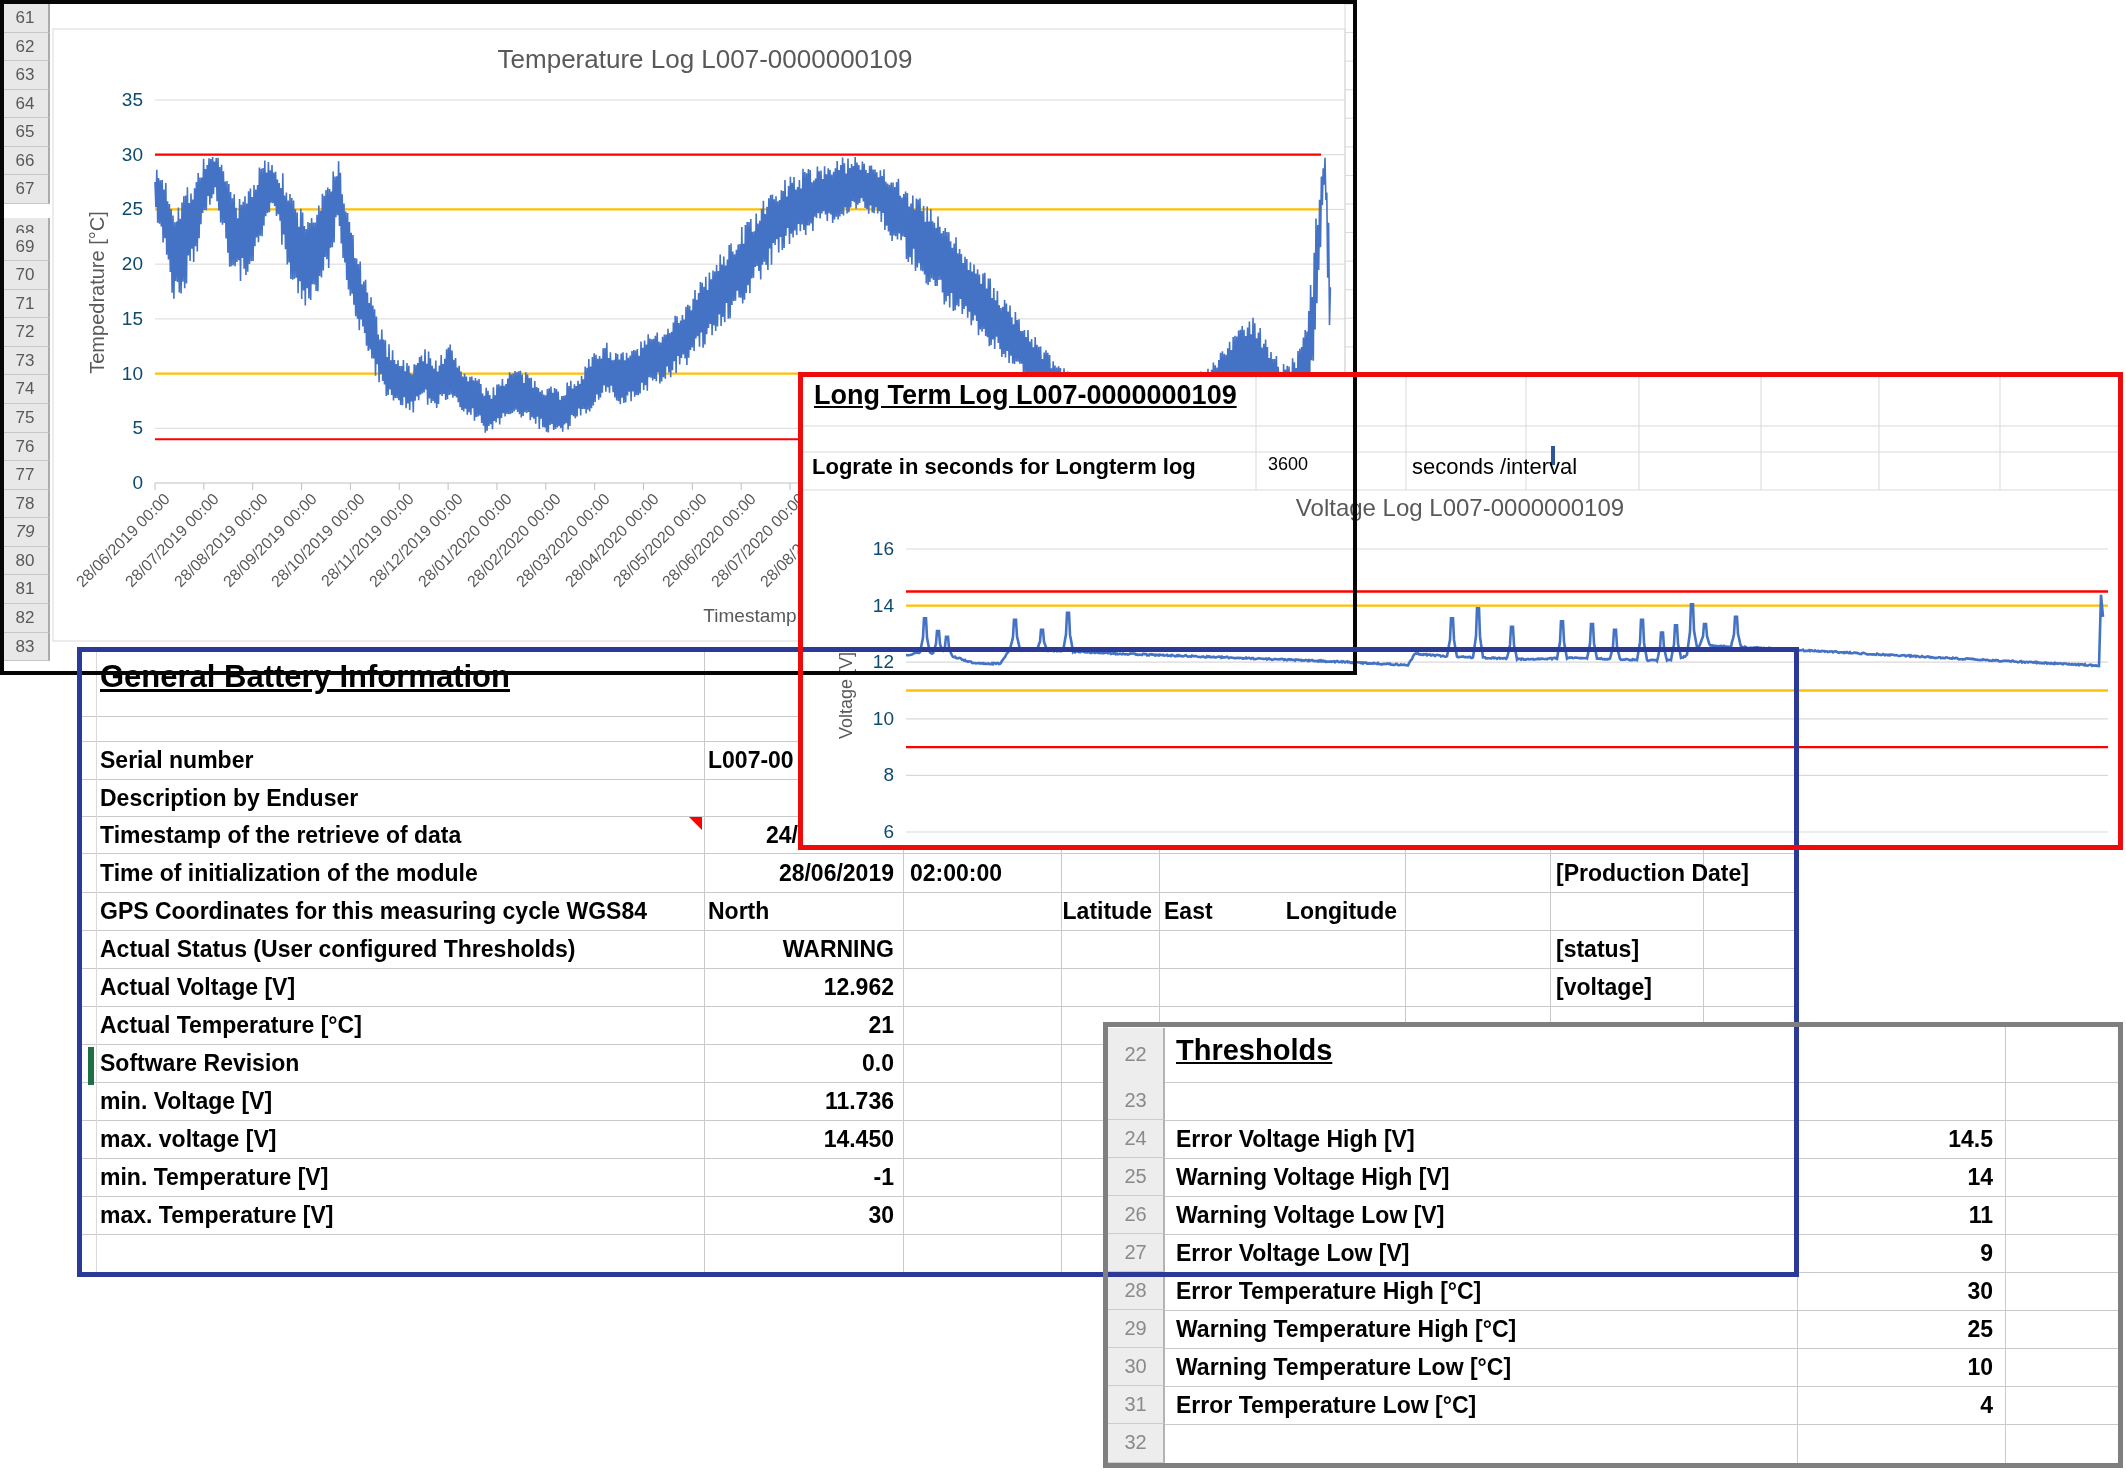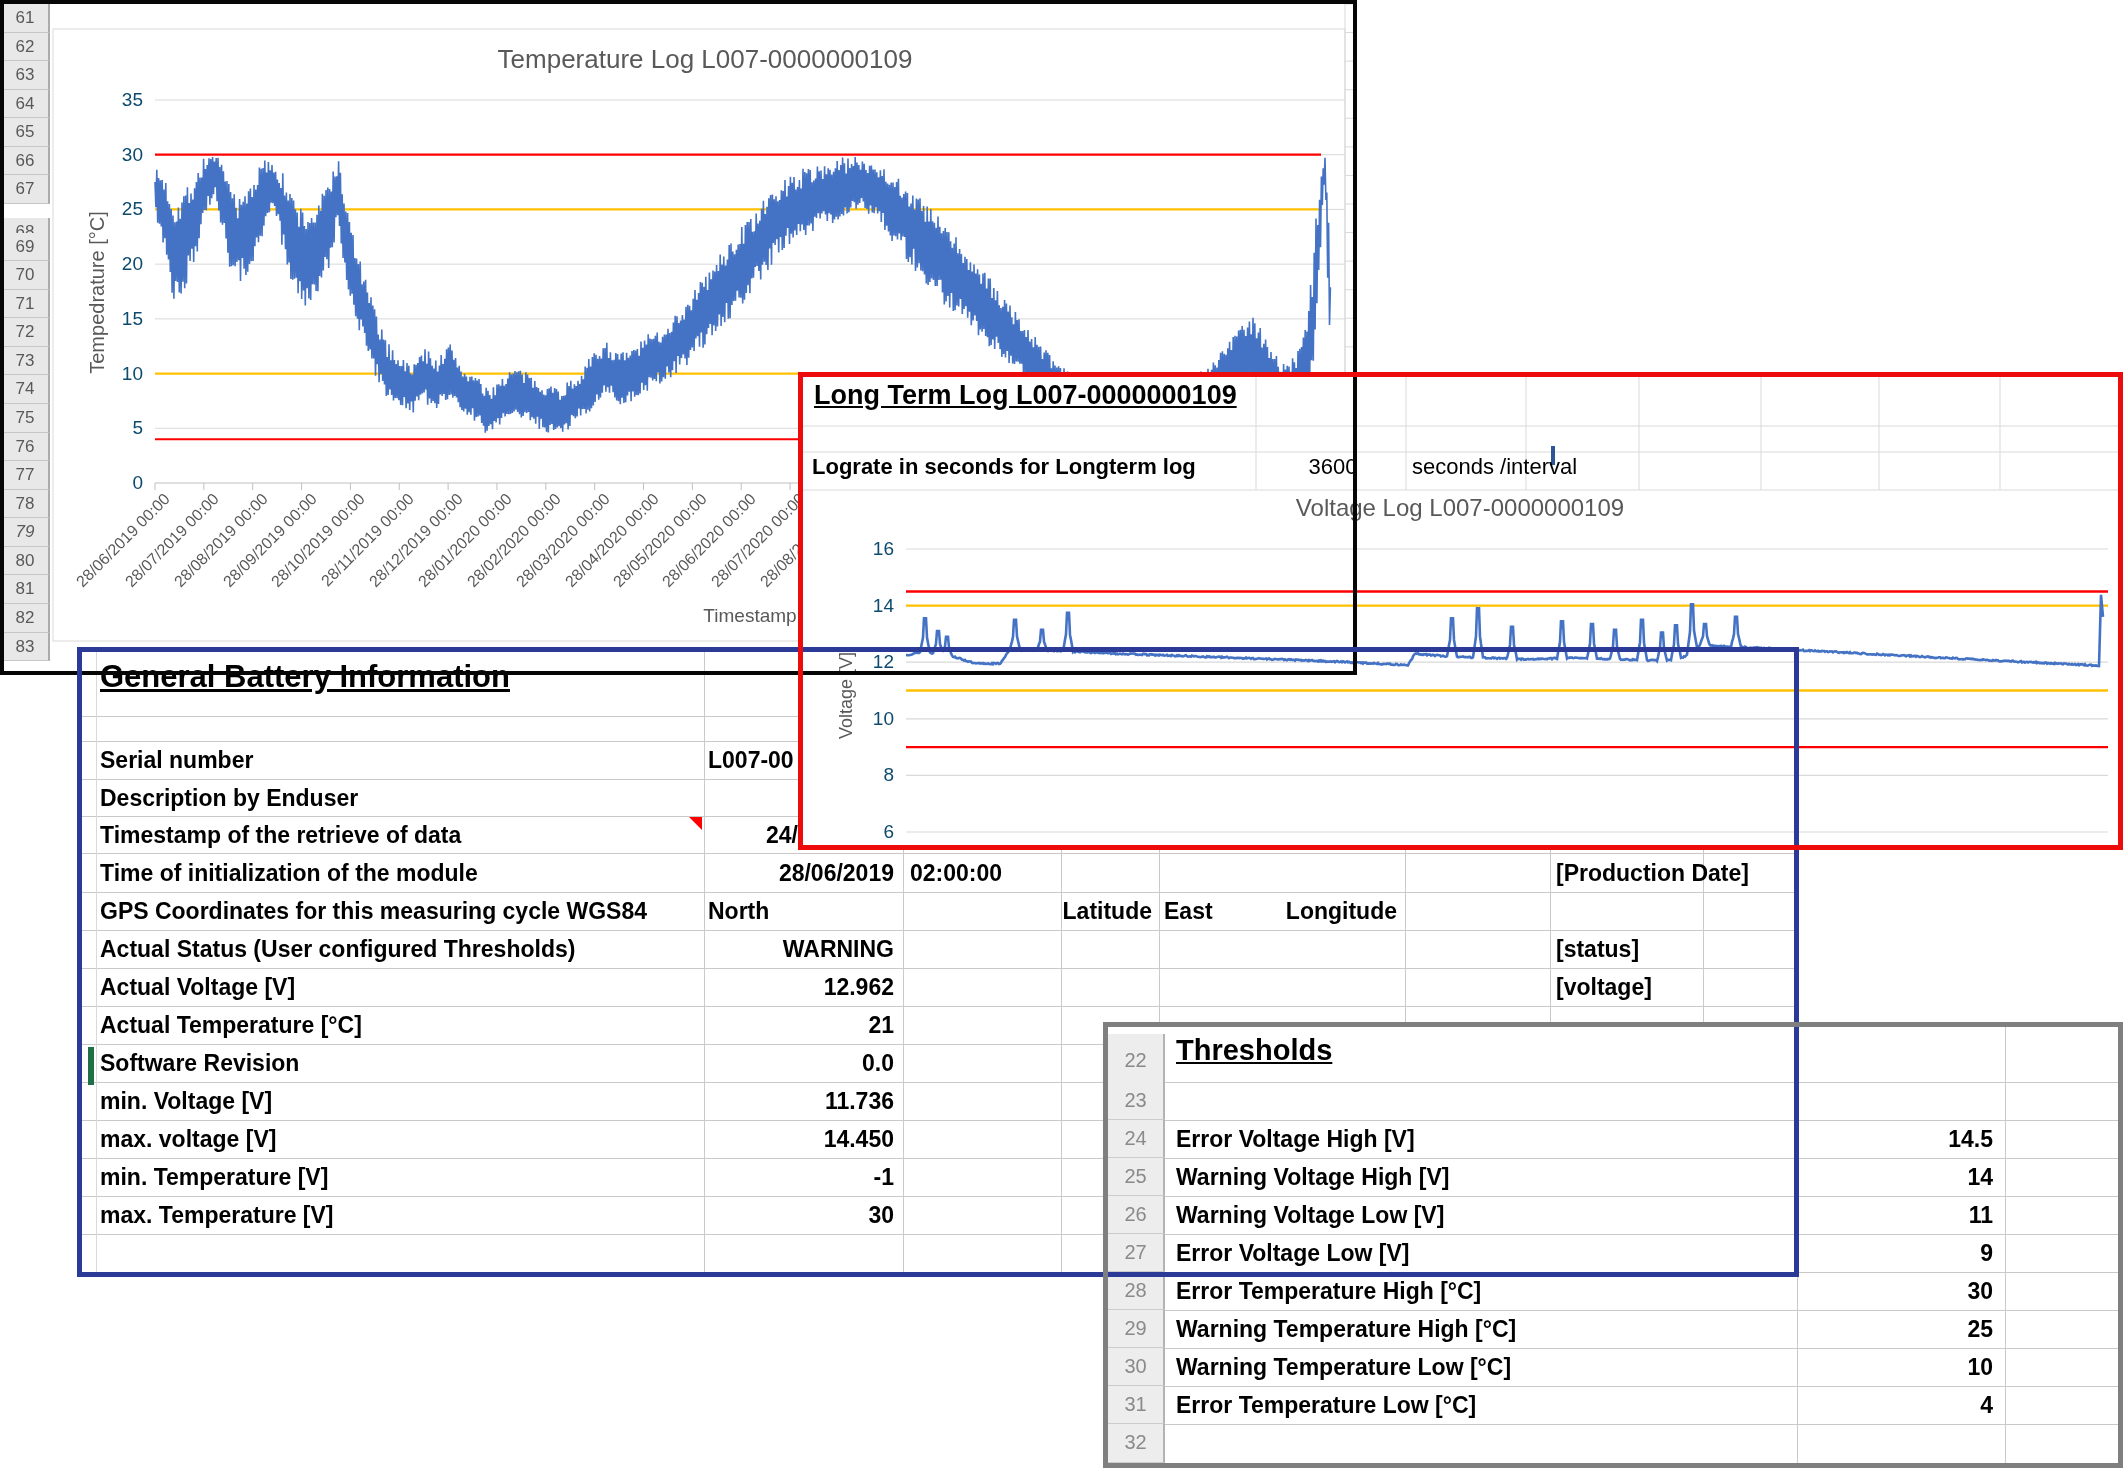--- a/index.html
+++ b/index.html
@@ -21,21 +21,21 @@
   #temp-xtitle{left:650px;top:605px;width:200px;text-align:center;font-size:19px;color:#595959;position:absolute;}
   .vtext{position:absolute;width:250px;text-align:center;color:#595959;transform:rotate(-90deg);transform-origin:center center;white-space:nowrap;}
   #temp-ytitle{left:-28px;top:281px;font-size:20px;}
   #volt-ytitle{left:-77px;top:313px;font-size:18px;}
   #volt-title{left:462px;top:122px;width:400px;text-align:center;font-size:24px;}
   .sheet-head{position:absolute;font-weight:bold;color:#000;text-decoration:underline;white-space:nowrap;}
   #battery-title{left:23px;top:12px;font-size:31px;}
   #lt-title{left:16px;top:8px;font-size:27px;}
   #thr-title{left:73px;top:12px;font-size:29px;}
   #lograte-label{position:absolute;left:14px;top:82px;font-size:22px;font-weight:bold;color:#000;white-space:nowrap;}
-  #lograte-value{position:absolute;left:470px;top:82px;width:130px;text-align:center;font-size:22px;color:#000;}
+  #lograte-value{position:absolute;left:470px;top:82px;width:130px;text-align:left;font-size:18px;color:#000;}
   #lograte-unit{position:absolute;left:614px;top:82px;font-size:22px;color:#000;white-space:nowrap;}
   .lbl{position:absolute;font-weight:bold;font-size:23px;color:#000;white-space:nowrap;line-height:30px;}
   .val{position:absolute;font-weight:bold;font-size:23px;color:#000;white-space:nowrap;line-height:30px;}
   .gutcell{position:absolute;background:#e8e8e8;color:#595959;font-size:17px;text-align:center;border-bottom:1px solid #c6c6c6;border-right:2px solid #ababab;box-sizing:border-box;}
   .thrgut{position:absolute;background:#ededed;color:#8a8a8a;font-size:20px;text-align:center;border-bottom:1px solid #cccccc;border-right:2px solid #b3b3b3;box-sizing:border-box;}
   .gl{position:absolute;background:#c9c9c9;}
   .gl2{position:absolute;background:#d9d9d9;}
   .datelabel{position:absolute;width:170px;text-align:right;transform:rotate(-45deg);transform-origin:100% 0;font-size:16px;color:#595959;white-space:nowrap;}
   .ytick{position:absolute;text-align:right;font-size:19px;color:#0c4a6e;}
   .tri-red{position:absolute;background:#ff0000;clip-path:polygon(0 0,100% 0,100% 100%);}
@@ -282,21 +282,21 @@
         <div class="gl" style="left: 62px; top: 60px; width: 954px; height: 1px;"></div>
         <div class="gl" style="left: 62px; top: 98px; width: 954px; height: 1px;"></div>
         <div class="gl" style="left: 62px; top: 136px; width: 954px; height: 1px;"></div>
         <div class="gl" style="left: 62px; top: 174px; width: 954px; height: 1px;"></div>
         <div class="gl" style="left: 62px; top: 212px; width: 954px; height: 1px;"></div>
         <div class="gl" style="left: 62px; top: 250px; width: 954px; height: 1px;"></div>
         <div class="gl" style="left: 62px; top: 288px; width: 954px; height: 1px;"></div>
         <div class="gl" style="left: 62px; top: 326px; width: 954px; height: 1px;"></div>
         <div class="gl" style="left: 62px; top: 364px; width: 954px; height: 1px;"></div>
         <div class="gl" style="left: 62px; top: 402px; width: 954px; height: 1px;"></div>
-        <div class="thrgut" style="left: 5px; top: 12px; width: 57px; height: 55px; line-height: 53px;">22</div>
+        <div class="thrgut" style="left: 5px; top: 6px; width: 57px; height: 55px; line-height: 53px;">22</div>
         <div class="thrgut" style="left: 5px; top: 60px; width: 57px; height: 38px; line-height: 36px;">23</div>
         <div class="thrgut" style="left: 5px; top: 98px; width: 57px; height: 38px; line-height: 36px;">24</div>
         <div class="lbl" style="left: 73px; top: 102px;">Error Voltage High [V]</div>
         <div class="val" style="left: 697px; top: 102px; width: 193px; text-align: right;">14.5</div>
         <div class="thrgut" style="left: 5px; top: 136px; width: 57px; height: 38px; line-height: 36px;">25</div>
         <div class="lbl" style="left: 73px; top: 140px;">Warning Voltage High [V]</div>
         <div class="val" style="left: 697px; top: 140px; width: 193px; text-align: right;">14</div>
         <div class="thrgut" style="left: 5px; top: 174px; width: 57px; height: 38px; line-height: 36px;">26</div>
         <div class="lbl" style="left: 73px; top: 178px;">Warning Voltage Low [V]</div>
         <div class="val" style="left: 697px; top: 178px; width: 193px; text-align: right;">11</div>

